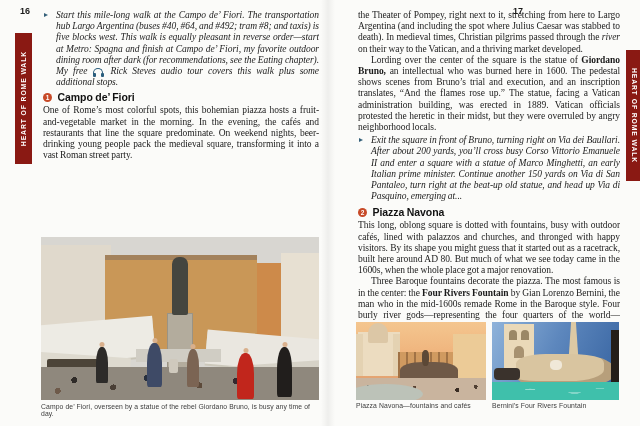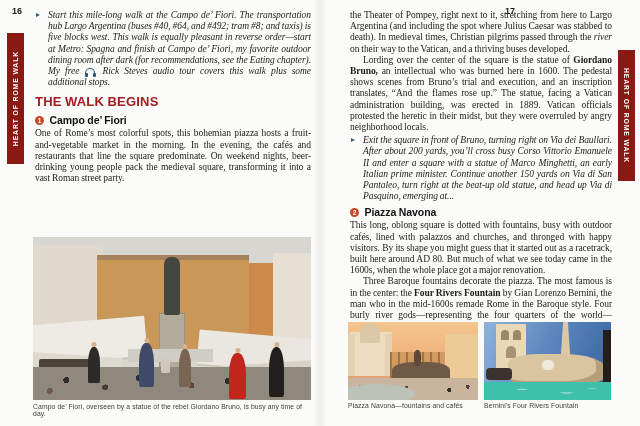--- a/index.html
+++ b/index.html
@@ -3,21 +3,21 @@
 <meta charset="utf-8">
 <style>
   html,body{margin:0;padding:0;}
   body{
     width:640px;height:426px;
     background:#fbfbf9;
     font-family:"Liberation Serif",serif;
     position:relative;
     overflow:hidden;
   }
-  .spread{position:absolute;left:0;top:0;width:532px;height:426px;}
+  .spread{position:absolute;left:8px;top:0;width:532px;height:426px;}
   .gutter{position:absolute;left:313px;top:0;width:14px;height:426px;
     background:linear-gradient(90deg,rgba(0,0,0,0),rgba(0,0,0,.05),rgba(0,0,0,0));}
 
   .page-num{position:absolute;font:bold 9px "Liberation Sans",sans-serif;color:#1a1a1a;}
   #pn-left{left:12px;top:6px;}
   #pn-right{right:17px;top:6px;}
 
   .tab{position:absolute;width:17px;height:131px;background:#8a1913;
     display:flex;align-items:center;justify-content:center;}
   .tab span{font:bold 6.8px "Liberation Sans",sans-serif;color:#fff;
@@ -95,21 +95,20 @@
   </div>
   <div class="tab" id="tab-right">
     <span>HEART OF ROME WALK</span>
   </div>
 
   <div class="col" id="col-left">
     <p class="dirblock">
       <span class="arrow-icon"></span>
       <span><span>Start this mile-long walk at the Campo de’ Fiori. The transportation hub Largo Argentina (buses #40, #64, and #492; tram #8; and taxis) is five blocks west. This walk is equally pleasant in reverse order—start at Metro: Spagna and finish at Campo de’ Fiori, my favorite outdoor dining room after dark (for recommendations, see the Eating chapter). My free </span><span class="inline-icon headphones"></span><span> Rick Steves audio tour covers this walk plus some additional stops.</span></span>
     </p>
-    <h2 class="sec-head">THE WALK BEGINS</h2>
     <h3 class="stop-head">
       <span class="badge">1</span>
       <span>Campo de’ Fiori</span>
     </h3>
     <p>One of Rome’s most colorful spots, this bohemian piazza hosts a fruit-and-vegetable market in the morning. In the evening, the cafés and restaurants that line the square predominate. On weekend nights, beer-drinking young people pack the medieval square, transforming it into a vast Roman street party.</p>
   </div>
 
   <div class="photo" id="photo-campo">
     <div style="left:0;top:8px;width:70px;height:116px;background:#e0d9cc"></div>
     <div class="win" style="left:64px;top:22px;width:152px;height:98px;background:#c99757"></div>
@@ -135,21 +134,21 @@
     <div class="fig" style="left:106px;top:106px;width:15px;height:44px;background:#3e4a66"></div>
     <div class="fig" style="left:146px;top:112px;width:12px;height:38px;background:#7b6453"></div>
     <div class="fig" style="left:55px;top:110px;width:12px;height:36px;background:#2d2b29"></div>
     <div class="fig" style="left:196px;top:116px;width:17px;height:46px;background:#c1261c"></div>
     <div class="fig" style="left:236px;top:110px;width:15px;height:50px;background:#211e1c"></div>
     <div style="left:128px;top:122px;width:9px;height:14px;background:#cfc9bd;border-radius:2px"></div>
   </div>
   <div class="caption" id="cap-campo">Campo de’ Fiori, overseen by a statue of the rebel Giordano Bruno, is busy any time of day.</div>
 
   <div class="col" id="col-right">
-    <p><span>the Theater of Pompey, right next to it, stretching from here to Largo Argentina (and including the spot where Julius Caesar was stabbed to death). In medieval times, Christian pilgrims passed through the </span><span class="i">river</span><span> on their way to the Vatican, and a thriving buses developed.</span></p>
+    <p><span>the Theater of Pompey, right next to it, stretching from here to Largo Argentina (and including the spot where Julius Caesar was stabbed to death). In medieval times, Christian pilgrims passed through the </span><span class="i">river</span><span> on their way to the Vatican, and a thriving market developed.</span></p>
     <p class="indent"><span>Lording over the center of the square is the statue of </span><span class="b">Giordano Bruno,</span><span> an intellectual who was burned here in 1600. The pedestal shows scenes from Bruno’s trial and execution, and an inscription translates, “And the flames rose up.” The statue, facing a Vatican administration building, was erected in 1889. Vatican officials protested the heretic in their midst, but they were overruled by angry neighborhood locals.</span></p>
     <p class="dirblock mt">
       <span class="arrow-icon"></span>
       <span><span>Exit the square in front of Bruno, turning right on Via dei Baullari. After about 200 yards, you’ll cross busy Corso Vittorio Emanuele II and enter a square with a statue of Marco Minghetti, an early Italian prime minister. Continue another 150 yards on Via di San Pantaleo, turn right at the beat-up old statue, and head up Via di Pasquino, emerging at...</span></span>
     </p>
     <h3 class="stop-head">
       <span class="badge">2</span>
       <span>Piazza Navona</span>
     </h3>
     <p>This long, oblong square is dotted with fountains, busy with outdoor cafés, lined with palazzos and churches, and thronged with happy visitors. By its shape you might guess that it started out as a racetrack, built here around AD 80. But much of what we see today came in the 1600s, when the whole place got a major renovation.</p>

